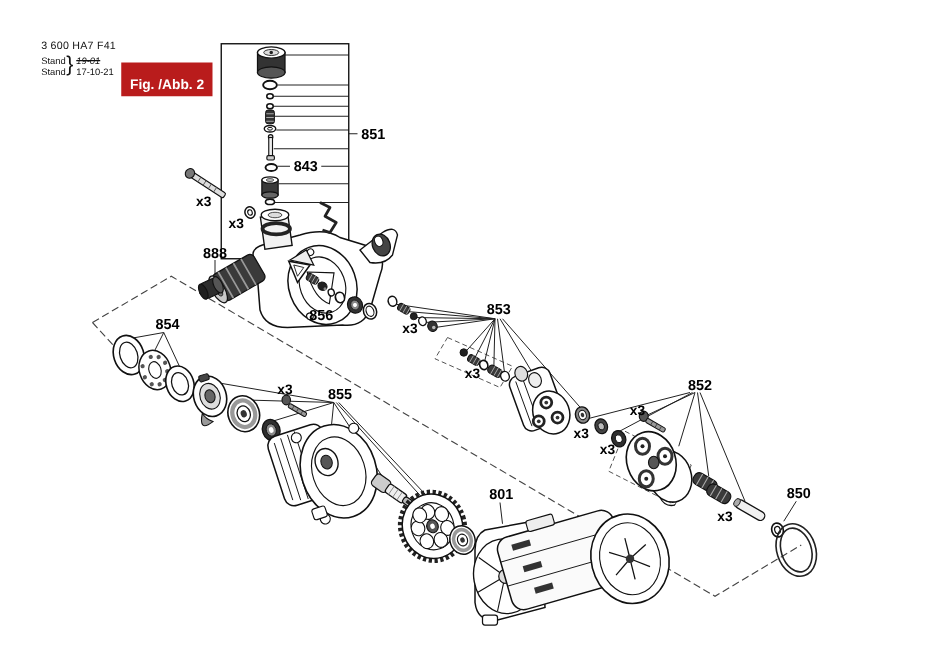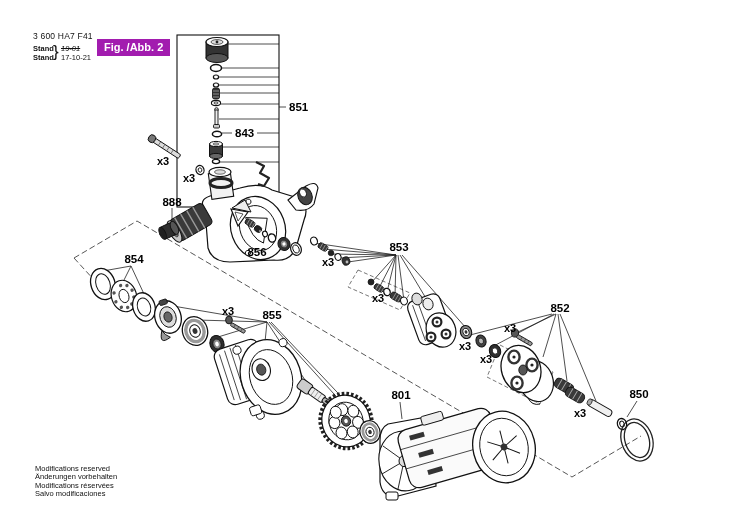--- a/index.html
+++ b/index.html
@@ -1,26 +1,26 @@
 <!DOCTYPE html>
 <html><head>
 <meta charset="utf-8">
 <style>
   html,body{margin:0;padding:0;background:#fff;}
   .screen{position:relative;width:750px;height:530px;background:#ffffff;overflow:hidden;
           font-family:"Liberation Sans",sans-serif;color:#111;}
   .hdr-part{position:absolute;left:33px;top:31px;font-size:8.5px;letter-spacing:.2px;}
   .hdr-block{position:absolute;left:33px;top:44px;font-size:7.5px;line-height:9px;}
   .hdr-block .row{display:flex;}
-  .hdr-block .lbl{width:24px;font-weight:bold;}
+  .hdr-block .lbl{width:24px;}
   .hdr-brace{position:absolute;left:53px;top:42px;font-size:17px;font-weight:400;}
   .hdr-vals{position:absolute;left:61px;top:44px;font-size:7.5px;line-height:9px;}
   .strike{text-decoration:line-through;font-style:italic;}
-  .figbox{position:absolute;left:97px;top:39px;background:#a21caf;color:#fff;
-          font-size:11px;font-weight:bold;padding:2px 7px 3px 7px;}
+  .figbox{position:absolute;left:97px;top:50px;background:#b91c1c;color:#fff;
+          font-size:11px;font-weight:bold;padding:12px 7px 3px 7px;}
   .footer{position:absolute;left:35px;top:465px;font-size:7.5px;line-height:8.4px;}
   svg text.callout{font-family:"Liberation Sans",sans-serif;font-weight:bold;font-size:11.5px;fill:#000;}
   svg text.x3{font-family:"Liberation Sans",sans-serif;font-weight:bold;font-size:11px;fill:#000;}
 </style>
 </head>
 <body>
 
 <div class="screen">
 
   <div class="hdr-part">3 600 HA7 F41</div>
@@ -32,26 +32,20 @@
         <span class="lbl">Stand</span>
       </div>
   </div>
   <div class="hdr-brace">}</div>
   <div class="hdr-vals">
     <div class="strike">19-01</div>
     <div>17-10-21</div>
   </div>
   <div class="figbox">Fig. /Abb. 2</div>
 
-  <div class="footer">
-    <div>Modifications reserved</div>
-    <div>Änderungen vorbehalten</div>
-    <div>Modifications réservées</div>
-    <div>Salvo modificaciones</div>
-  </div>
 
   <svg width="750" height="530" viewBox="0 0 750 530" style="position:absolute;left:0;top:0;">
 
     <g stroke="#444" stroke-width="0.9" fill="none" stroke-dasharray="6 3">
       <polyline points="74,258 137,221 572,477 641,436"></polyline>
       <line x1="74" y1="258" x2="106" y2="293"></line>
     </g>
     <g stroke="#555" stroke-width="0.8" fill="none" stroke-dasharray="4 2.5">
       <polygon points="358,270 410,293 400,310 348,287"></polygon>
       <polygon points="500,345 553,372 540,404 487,377"></polygon>

